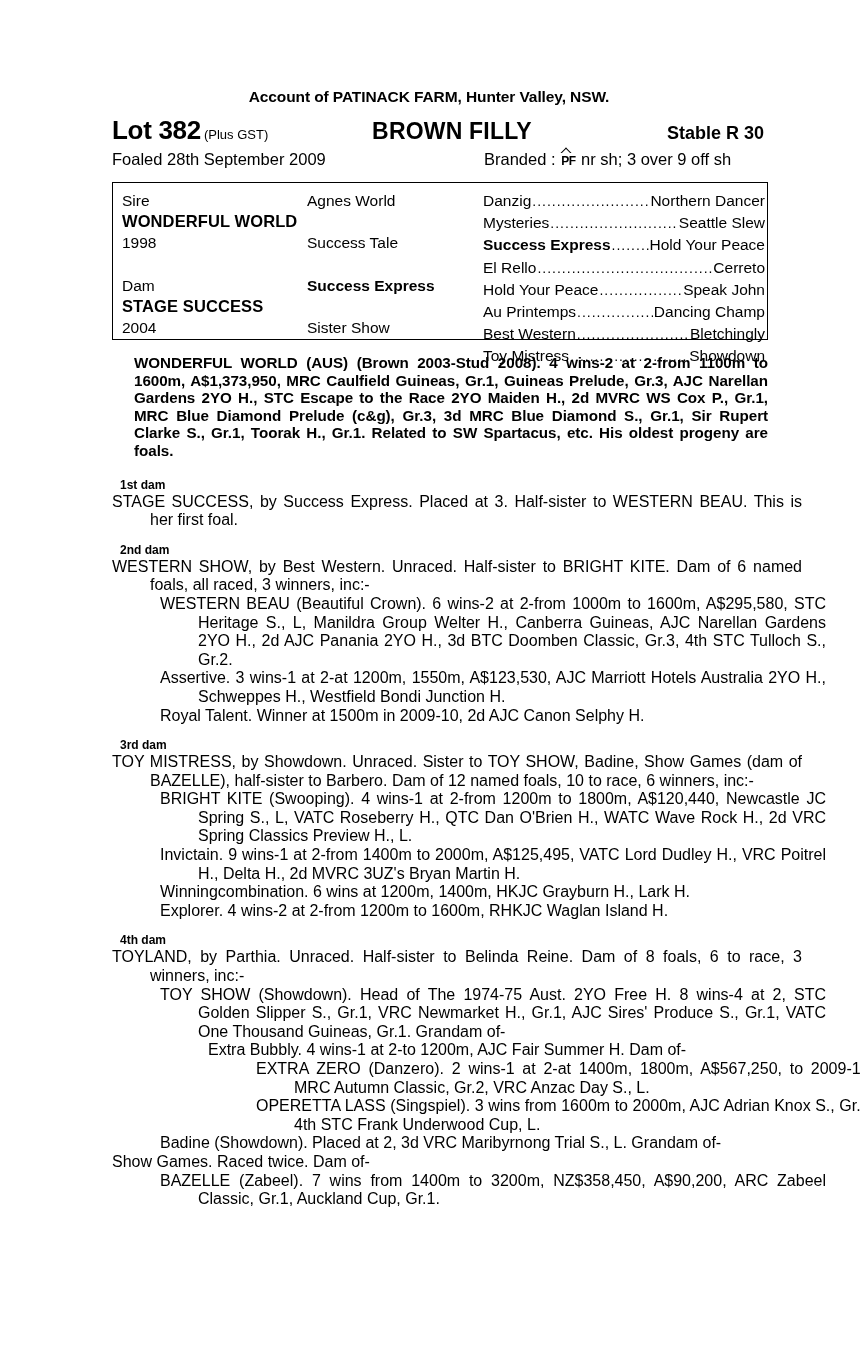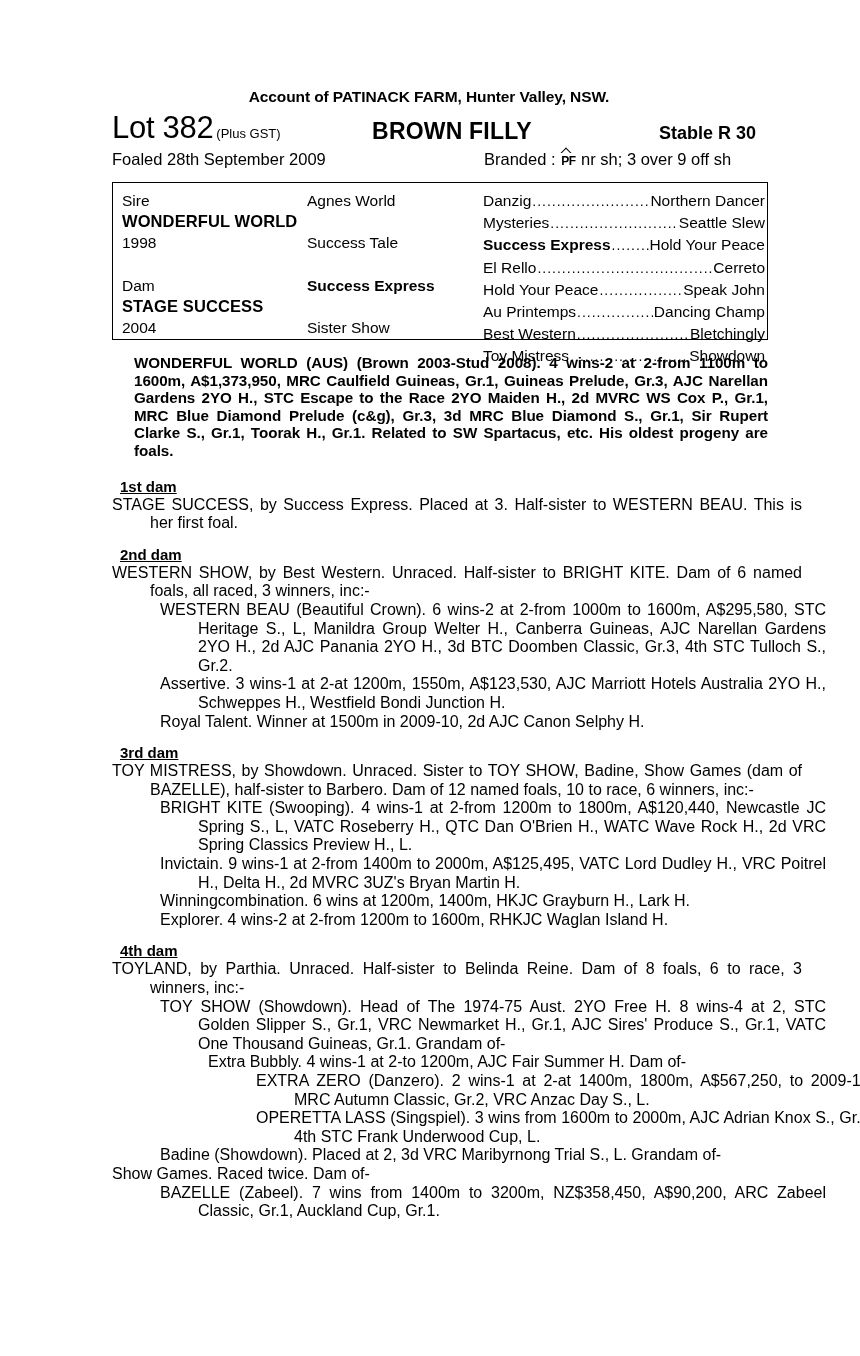--- a/index.html
+++ b/index.html
@@ -36,42 +36,42 @@
     height: 34px;
     margin-bottom: 4px;
   }
   .lot-left {
     position: absolute;
     left: 0;
     bottom: 0;
     white-space: nowrap;
   }
   .lot-num {
-    font-weight: normal;
-    font-size: 31px;
+    font-weight: bold;
+    font-size: 26px;
     letter-spacing: -0.3px;
   }
   .lot-gst {
     font-size: 13px;
     margin-left: 3px;
   }
   .lot-center {
     position: absolute;
     left: 0;
     right: 0;
     bottom: 1px;
     text-align: center;
     font-weight: bold;
     font-size: 23px;
     letter-spacing: 0.2px;
     padding-left: 24px;
   }
   .lot-right {
     position: absolute;
-    right: 12px;
+    right: 4px;
     bottom: 2px;
     font-weight: bold;
     font-size: 18px;
     white-space: nowrap;
   }
   .foaled-row {
     position: relative;
     height: 26px;
     font-size: 16.5px;
     margin-bottom: 6px;
@@ -174,23 +174,22 @@
     line-height: 17.6px;
     text-align: justify;
     margin: 0 0 18px 22px;
     width: 634px;
     letter-spacing: -0.05px;
   }
 
   
   .dam-head {
     font-weight: bold;
-    font-size: 15px;
+    font-size: 12px;
     margin: 0 0 1px 8px;
-    text-decoration: underline;
   }
   .sec { margin-bottom: 13px; }
   .p {
     font-size: 16px;
     line-height: 18.6px;
     text-align: justify;
     margin: 0;
     width: 652px;
     padding-left: 0;
   }

